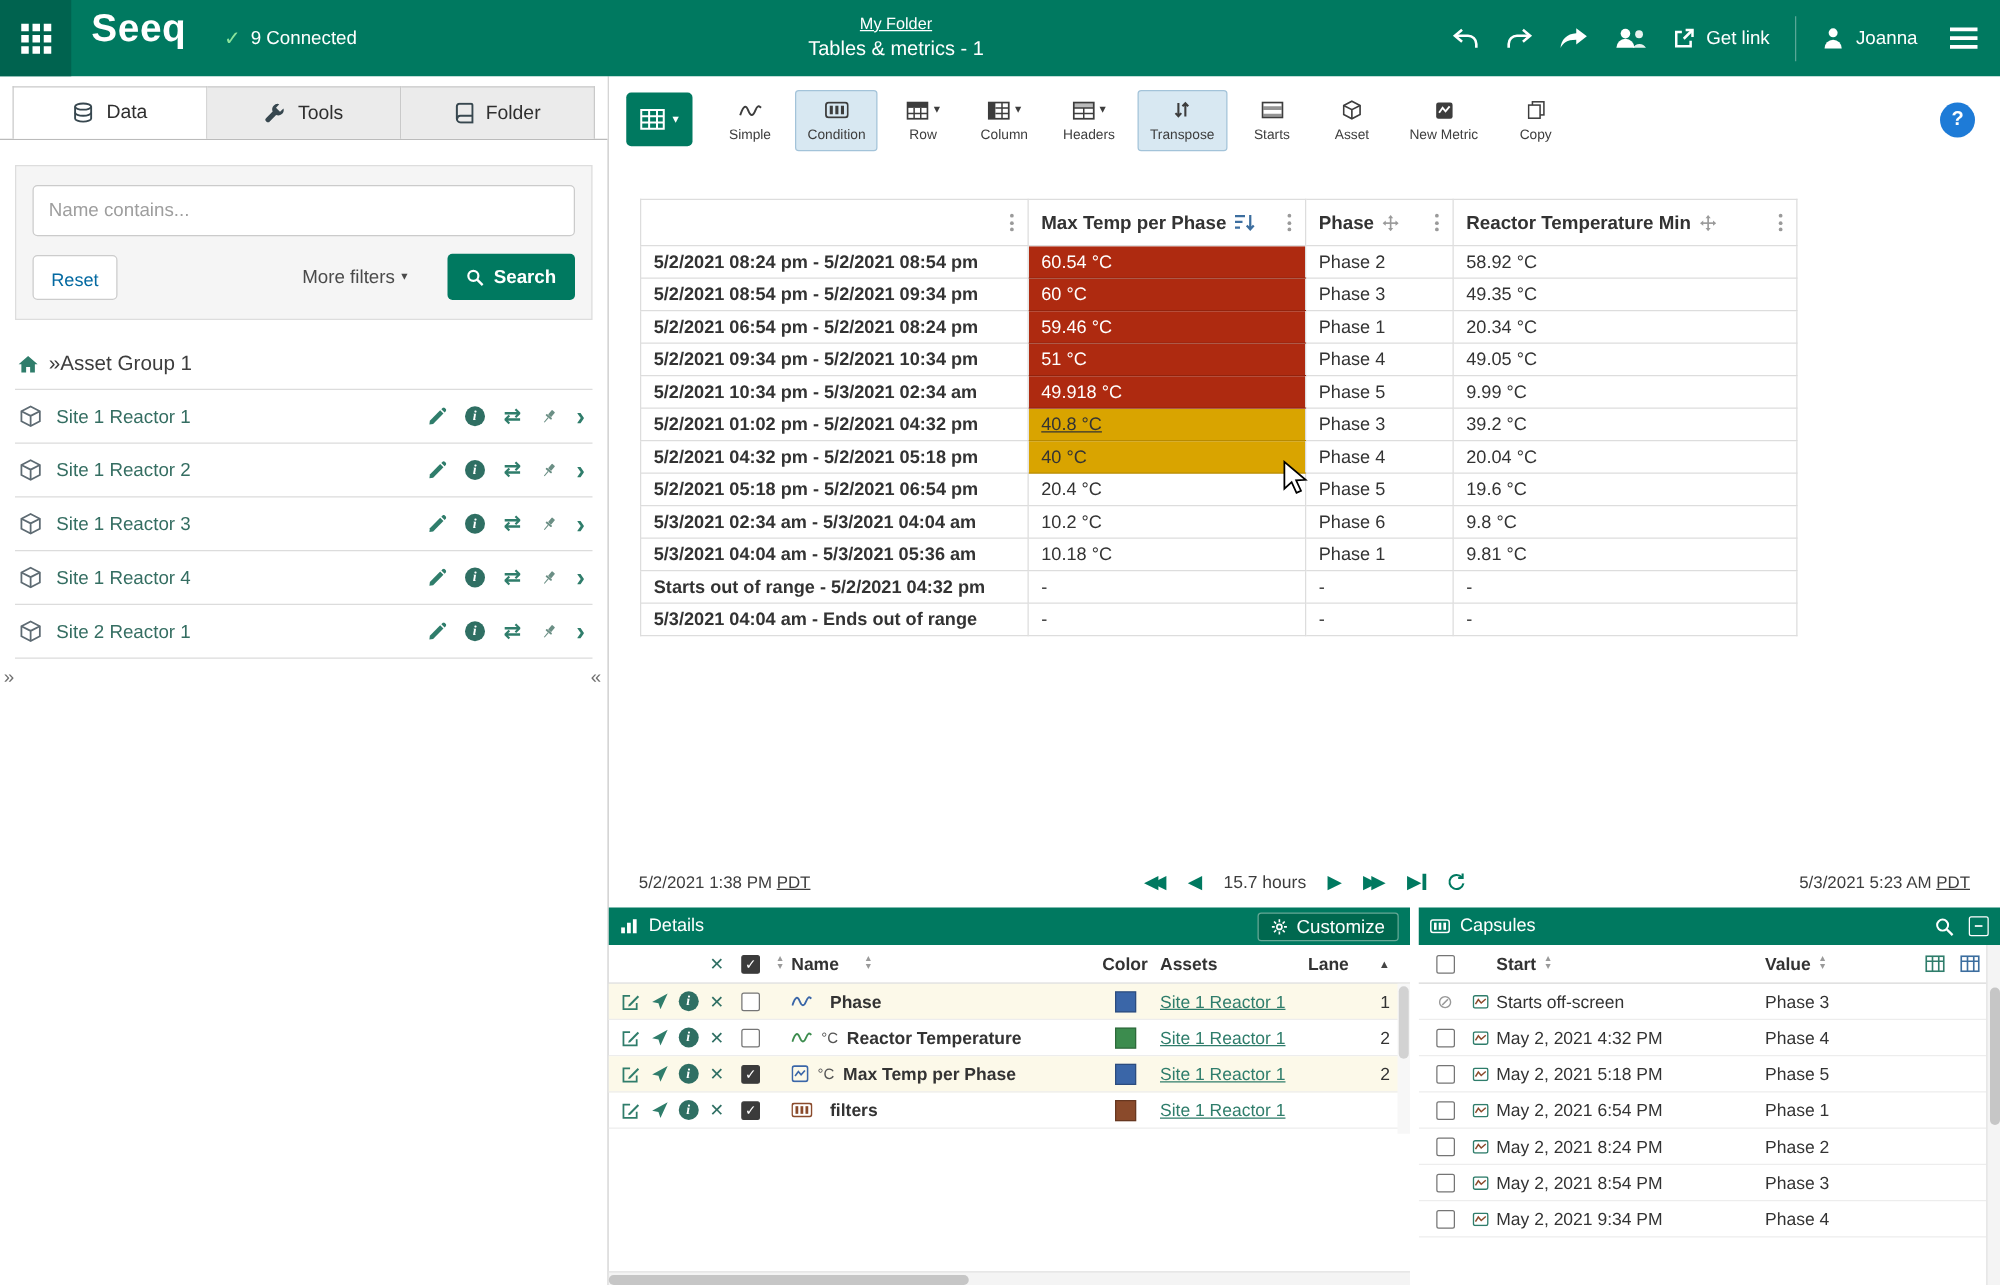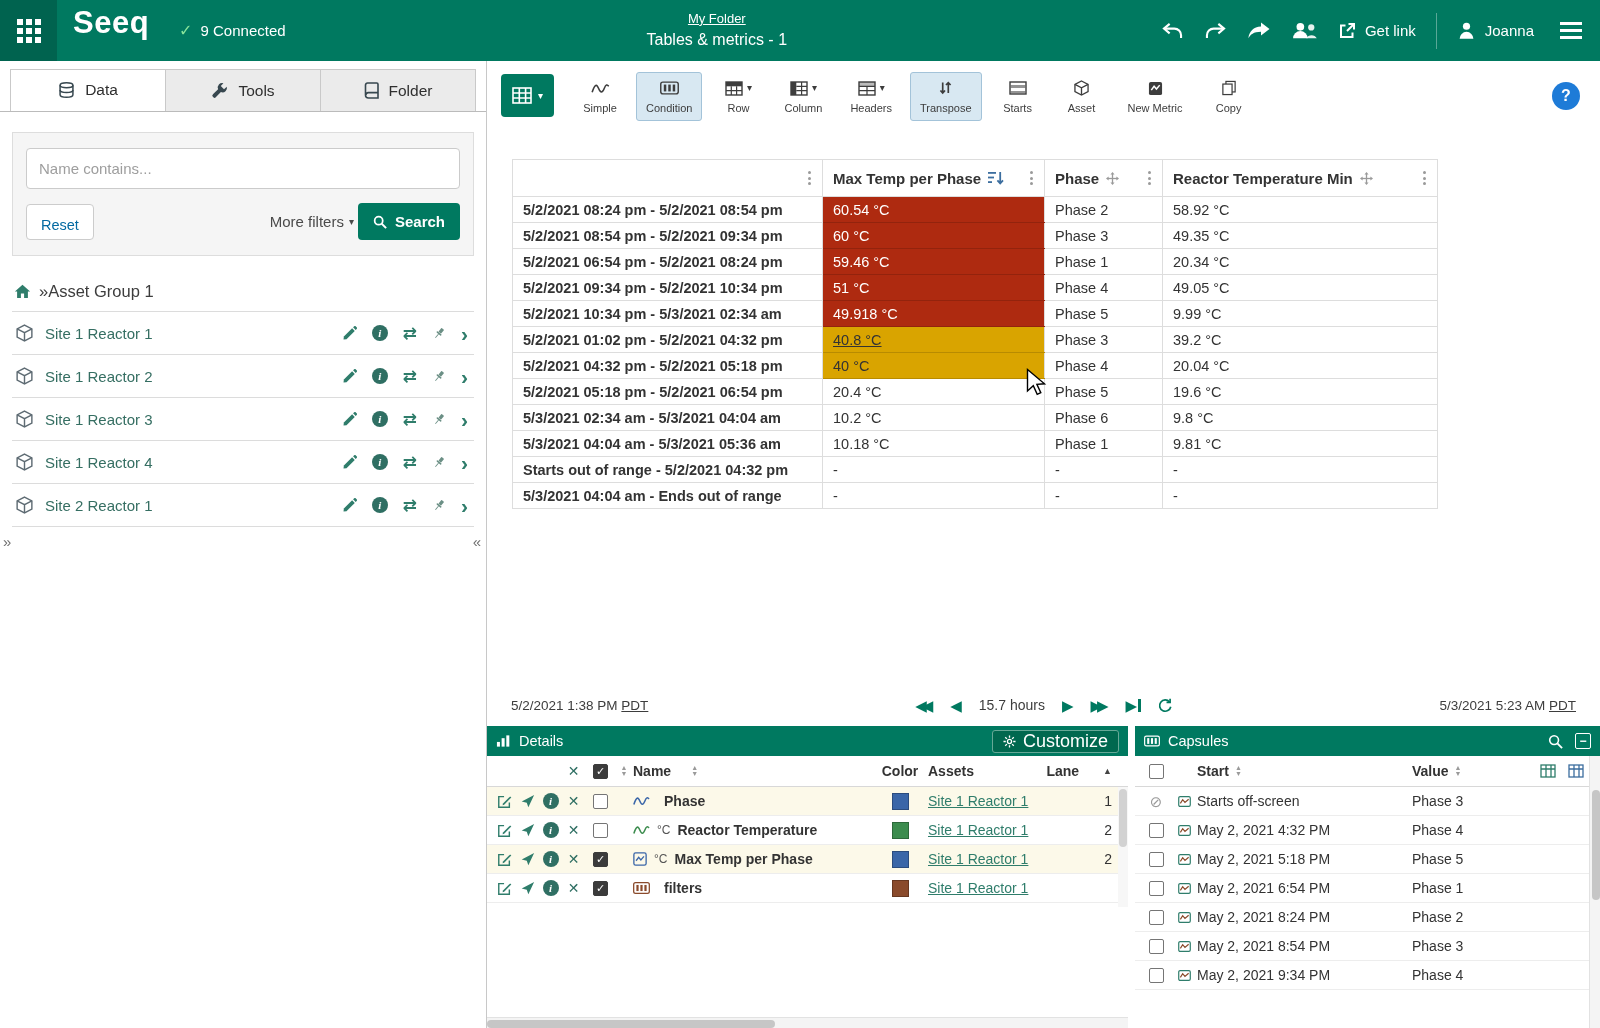--- a/index.html
+++ b/index.html
@@ -37,21 +37,21 @@
 .tab{flex:1;height:42px;display:flex;align-items:center;justify-content:center;gap:10px;font-size:15.5px;background:#EBEBEB;border:1px solid #C9C9C9;border-bottom:none;cursor:pointer;color:#2f2f2f}
 .tab+.tab{border-left:none}
 .tab.active{background:#fff;margin-bottom:-1px;padding-bottom:1px}
 .tab .icon{color:#37474F}
 .sidebar-body{padding:20px 12px 0}
 .search-panel{background:#F5F5F5;border:1px solid #DDD;padding:15px 13px}
 .search-input{width:100%;height:41px;border:1px solid #CBCBCB;border-radius:4px;padding:0 12px;font-size:15px;color:#333;background:#fff;outline:none}
 .search-input::placeholder{color:#9E9E9E}
 .search-row{display:flex;align-items:center;margin-top:14px}
 .reset-btn{height:36px;padding:12px 14px;background:#fff;border:1px solid #CCC;border-radius:4px;font-size:14.5px;color:#0369a1;cursor:pointer}
-.more-filters{margin-left:auto;margin-right:4px;font-size:15px;color:#4A4A4A;cursor:pointer;display:flex;align-items:center;gap:5px}
+.more-filters{margin-left:auto;margin-right:32px;font-size:15px;color:#4A4A4A;cursor:pointer;display:flex;align-items:center;gap:5px}
 .caret-down{font-size:10px;line-height:1}
 .search-btn{height:37px;background:#007960;color:#fff;border:none;border-radius:4px;padding:0 15px;font-size:15px;display:flex;align-items:center;gap:8px;cursor:pointer;font-weight:bold}
 .asset-group{display:flex;align-items:center;gap:8px;margin:26px 2px 0;padding-bottom:10px;font-size:16.5px;color:#3d3d3d}
 .asset-list{border-top:1px solid #DCDCDC}
 .asset-row{display:flex;align-items:center;height:43px;border-bottom:1px solid #DCDCDC;padding:0 4px;cursor:pointer}
 .asset-row .cube{color:#5E6B73}
 .asset-name{color:#356E62;font-size:15px;margin-left:12px}
 .asset-actions{margin-left:auto;display:flex;align-items:center;gap:15px;padding-right:2px}
 .asset-actions .icon{cursor:pointer}
 .green-ic{color:#2F7D6B}
@@ -94,21 +94,21 @@
 .skip-bar{width:2.5px;height:13px;background:#007960;margin-left:1px}
 .dur{color:#3d3d3d;font-size:14px}
 .tz{text-decoration:underline;cursor:pointer}
 
 
 .bottom{display:flex;gap:7px;height:302px;margin-top:6px}
 .panel{display:flex;flex-direction:column;background:#fff;min-width:0;position:relative}
 .details-panel{width:641px}
 .capsules-panel{flex:1}
 .panel-hdr{height:30px;background:#007960;color:#fff;display:flex;align-items:center;gap:8px;padding:0 9px;font-size:14.5px;flex:none}
-.customize-btn{margin-left:auto;display:flex;align-items:center;gap:7px;background:#00684F;border:1px solid #66A896;border-radius:3px;color:#fff;font-size:18px;height:23px;padding:0 10px;cursor:pointer}
+.customize-btn{margin-left:auto;display:flex;align-items:center;gap:7px;background:#00684F;border:1px solid #66A896;border-radius:3px;color:#fff;font-size:15px;height:23px;padding:0 10px;cursor:pointer}
 .hdr-actions{margin-left:auto;display:flex;align-items:center;gap:12px}
 .min-btn{width:16px;height:16px;border:1.5px solid #fff;border-radius:2px;display:flex;align-items:center;justify-content:center;font-size:12px;line-height:1;cursor:pointer;font-weight:bold}
 
 
 .cb{width:15px;height:15px;min-width:15px;border:1px solid #757575;border-radius:2px;background:#fff;display:inline-block;position:relative;cursor:pointer}
 .cb.checked{background:#3B3B3B;border-color:#3B3B3B}
 .cb.checked::after{content:"✓";position:absolute;color:#fff;font-size:11px;left:2.5px;top:0.5px;font-weight:bold}
 
 
 .d-row{display:flex;align-items:center;height:29px;padding:0 6px;border-bottom:1px solid #EDEDED;font-size:14px}

